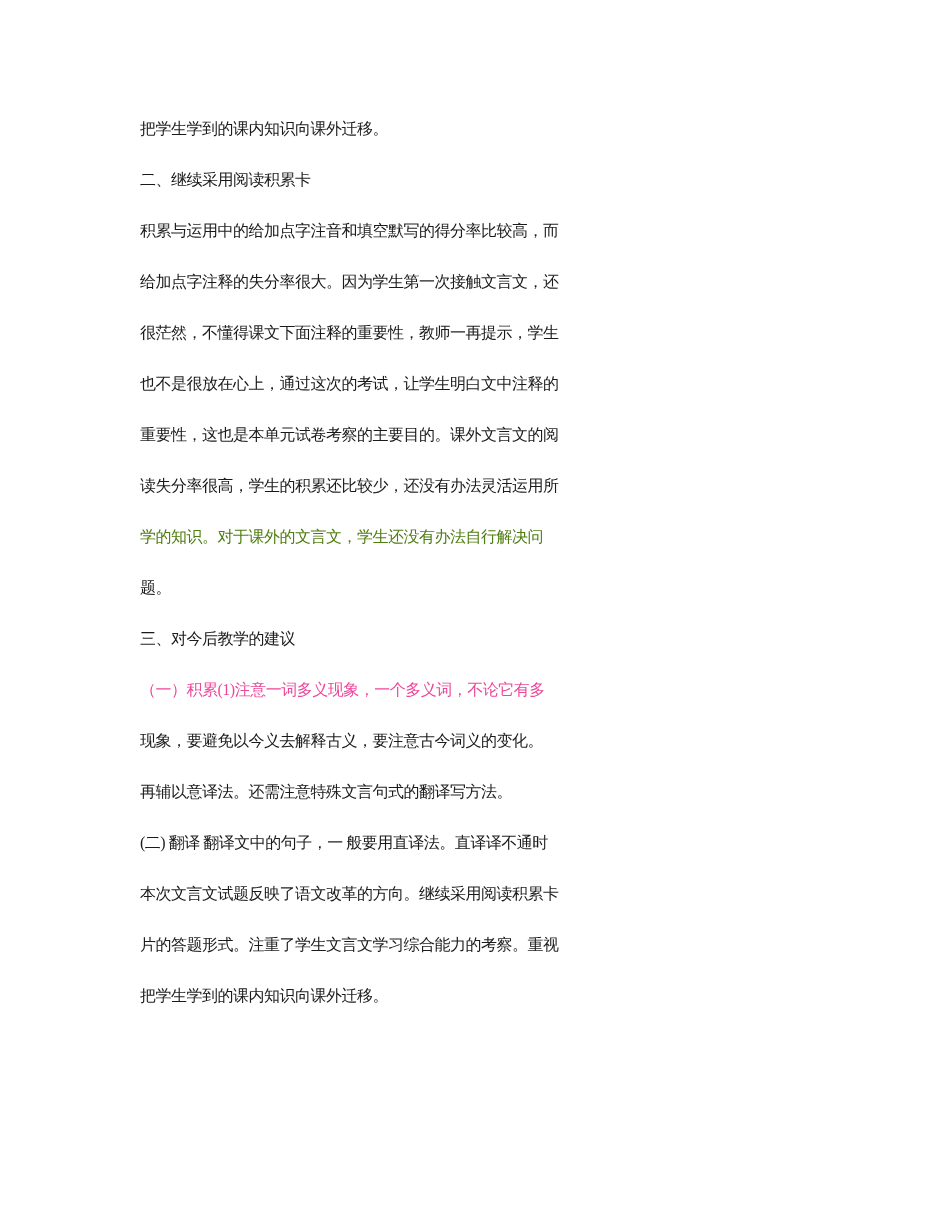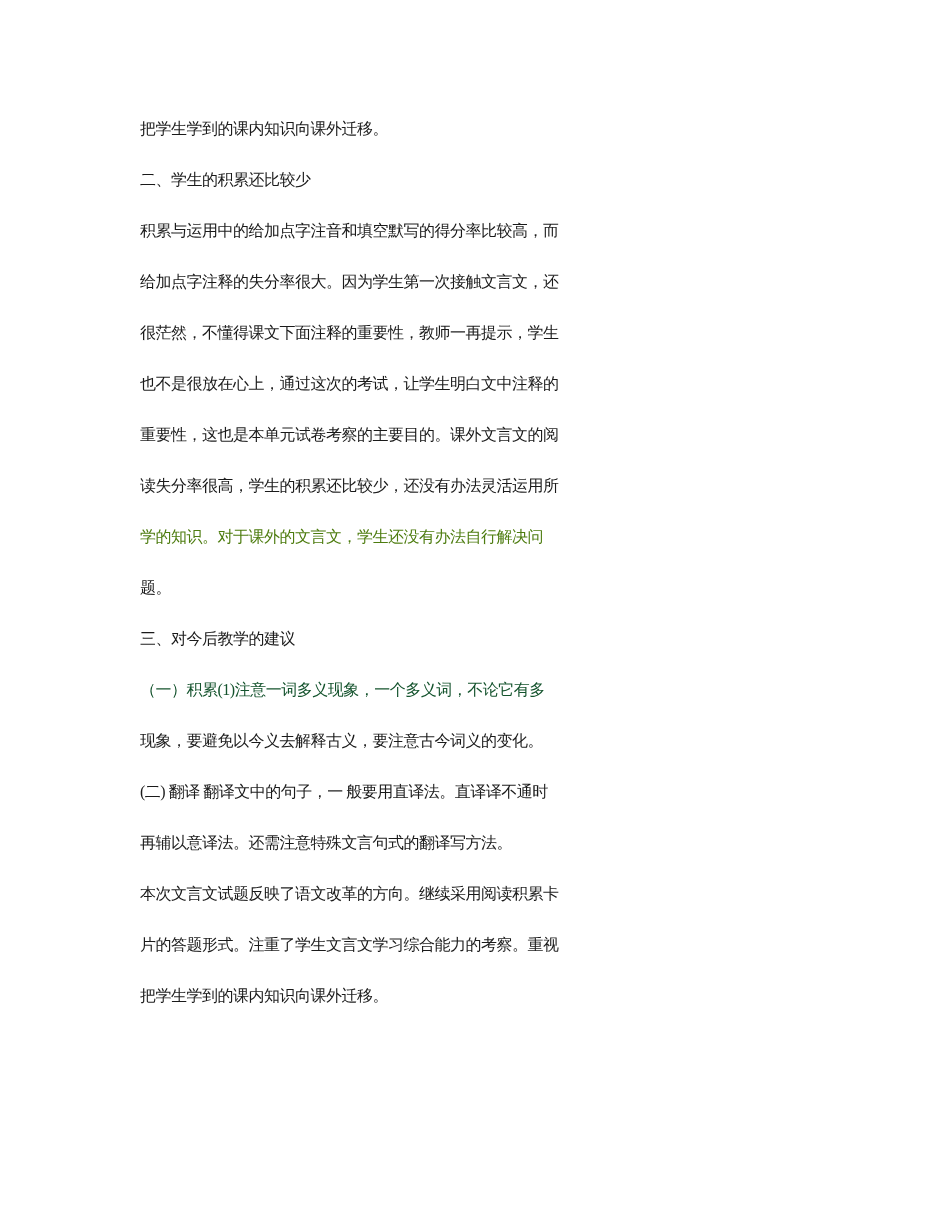--- a/index.html
+++ b/index.html
@@ -34,31 +34,31 @@
     white-space: pre;
     text-align: left;
   }
 </style>
 </head>
 <body style="background: rgb(255, 255, 255);">
 
 <div class="page">
   <div class="doc-text">
     <div class="text-line" style="color: rgb(26, 26, 26);">把学生学到的课内知识向课外迁移。</div>
-    <div class="text-line" style="color: rgb(26, 26, 26);">二、学生的积累还比较少</div>
+    <div class="text-line" style="color: rgb(26, 26, 26);">二、继续采用阅读积累卡</div>
     <div class="text-line" style="color: rgb(26, 26, 26);">积累与运用中的给加点字注音和填空默写的得分率比较高，而</div>
     <div class="text-line" style="color: rgb(26, 26, 26);">给加点字注释的失分率很大。因为学生第一次接触文言文，还</div>
     <div class="text-line" style="color: rgb(26, 26, 26);">很茫然，不懂得课文下面注释的重要性，教师一再提示，学生</div>
     <div class="text-line" style="color: rgb(26, 26, 26);">也不是很放在心上，通过这次的考试，让学生明白文中注释的</div>
     <div class="text-line" style="color: rgb(26, 26, 26);">重要性，这也是本单元试卷考察的主要目的。课外文言文的阅</div>
     <div class="text-line" style="color: rgb(26, 26, 26);">读失分率很高，学生的积累还比较少，还没有办法灵活运用所</div>
     <div class="text-line" style="color: #4d7c0f;">学的知识。对于课外的文言文，学生还没有办法自行解决问</div>
     <div class="text-line" style="color: rgb(26, 26, 26);">题。</div>
     <div class="text-line" style="color: rgb(26, 26, 26);">三、对今后教学的建议</div>
-    <div class="text-line" style="color: #14532d;">（一）积累(1)注意一词多义现象，一个多义词，不论它有多</div>
+    <div class="text-line" style="color: #ec4899;">（一）积累(1)注意一词多义现象，一个多义词，不论它有多</div>
     <div class="text-line" style="color: rgb(26, 26, 26);">现象，要避免以今义去解释古义，要注意古今词义的变化。</div>
+    <div class="text-line" style="color: rgb(26, 26, 26);">再辅以意译法。还需注意特殊文言句式的翻译写方法。</div>
     <div class="text-line" style="color: rgb(26, 26, 26);">(二) 翻译 翻译文中的句子，一 般要用直译法。直译译不通时</div>
-    <div class="text-line" style="color: rgb(26, 26, 26);">再辅以意译法。还需注意特殊文言句式的翻译写方法。</div>
     <div class="text-line" style="color: rgb(26, 26, 26);">本次文言文试题反映了语文改革的方向。继续采用阅读积累卡</div>
     <div class="text-line" style="color: rgb(26, 26, 26);">片的答题形式。注重了学生文言文学习综合能力的考察。重视</div>
     <div class="text-line" style="color: rgb(26, 26, 26);">把学生学到的课内知识向课外迁移。</div>
   </div>
 </div>
 
 </body></html>

